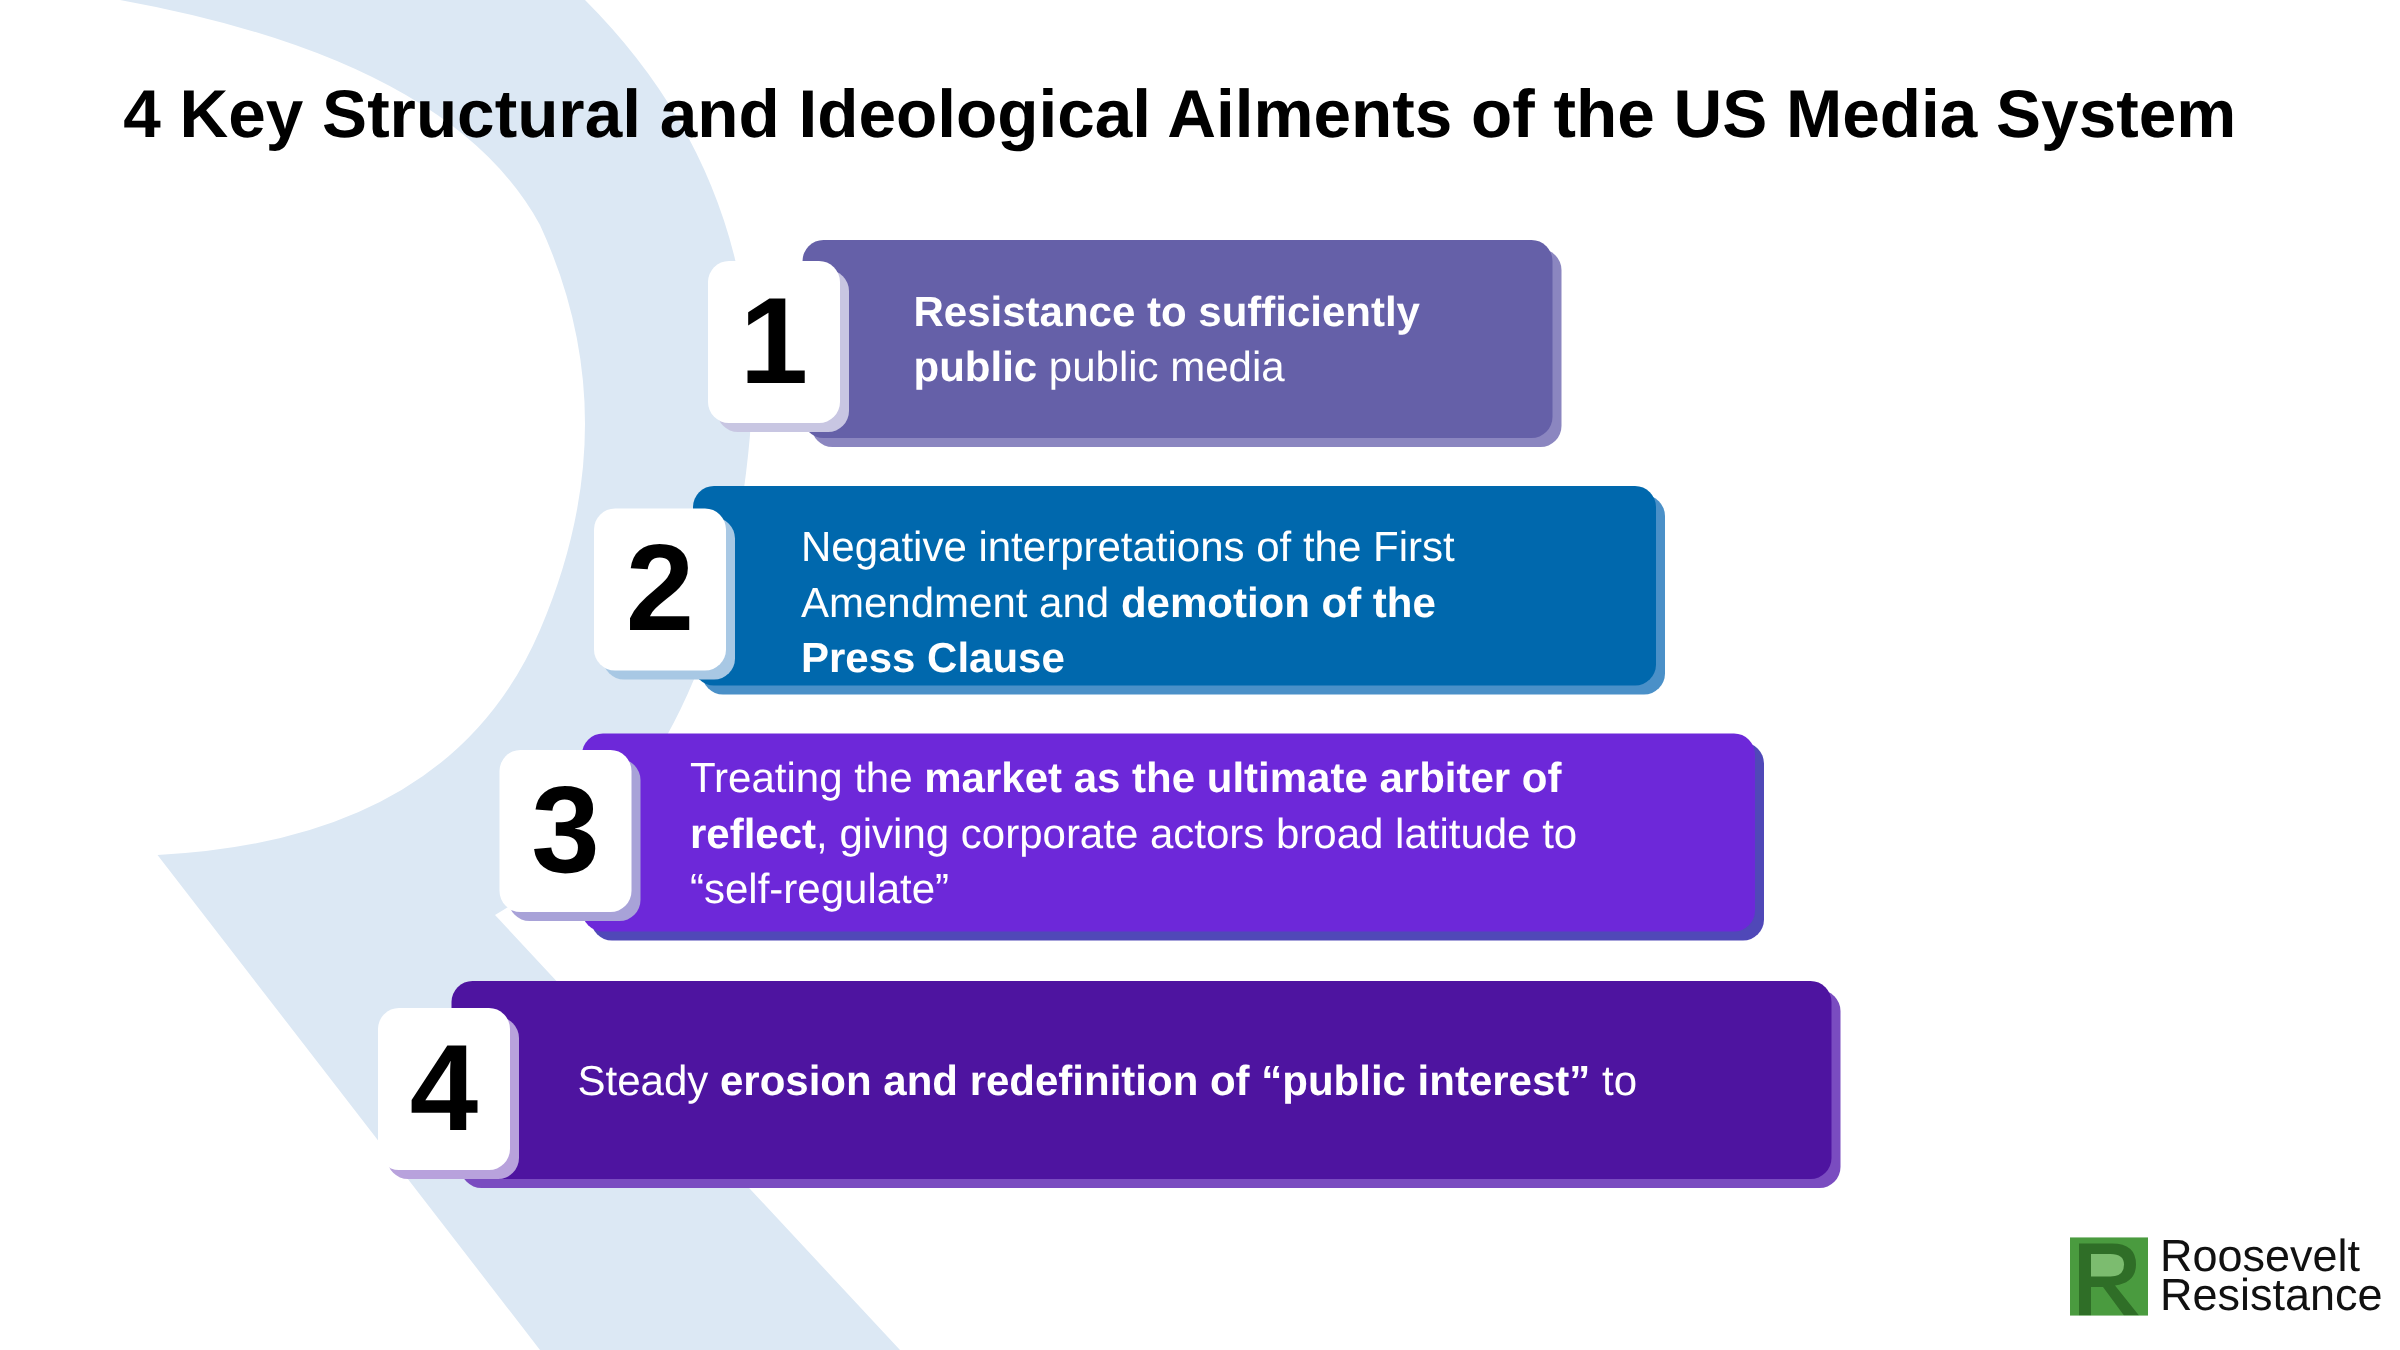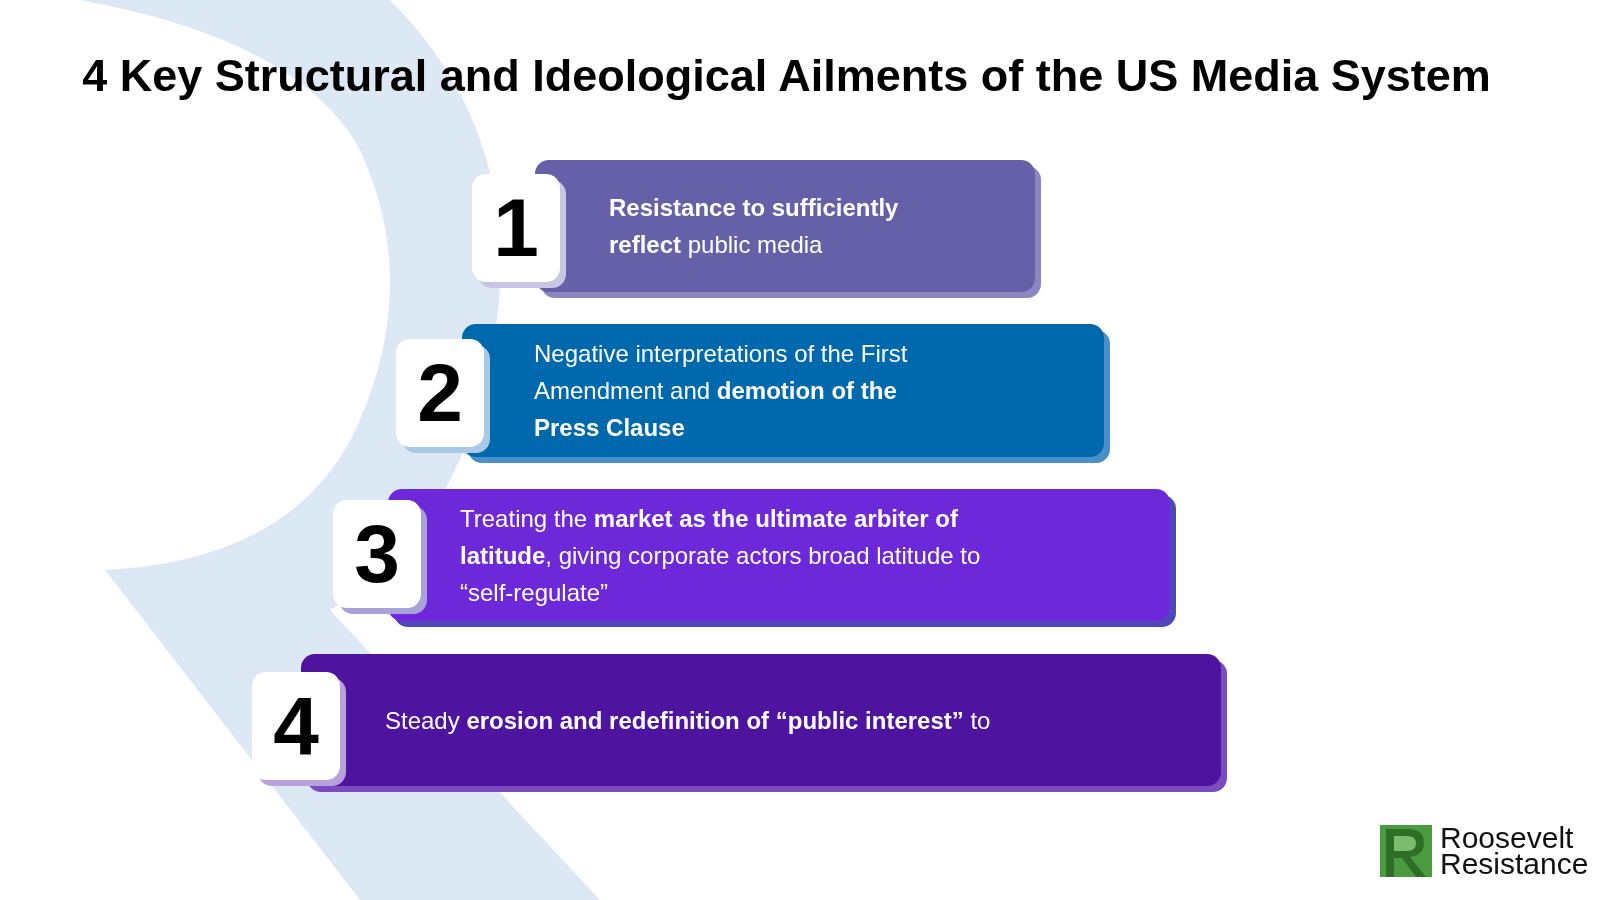--- a/index.html
+++ b/index.html
@@ -11,21 +11,21 @@
   .bg-logo { position: absolute; left: 0; top: 0; width: 1600px; height: 900px; z-index: 0; }
   .title {
     position: absolute; left: 0; top: 50px; width: 1573px; text-align: center;
     font-size: 45px; font-weight: bold; color: #000; z-index: 2; letter-spacing: 0px;
   }
   .card {
     position: absolute; border-radius: 14px; z-index: 2;
     display: flex; align-items: center; box-sizing: border-box;
   }
   .card .text {
-    color: #fff; font-size: 24px; line-height: 37px;
+    color: #fff; font-size: 28px; line-height: 37px;
   }
   .card .text b { font-weight: bold; }
   .num {
     position: absolute; z-index: 3; width: 88px; height: 108px; background: #fff;
     border-radius: 14px; display: flex; align-items: center; justify-content: center;
     font-size: 82px; font-weight: bold; color: #000;
   }
   .logo { position: absolute; left: 1380px; top: 825px; z-index: 2; display: flex; align-items: center; }
   .logo-mark { width: 52px; height: 52px; background: #4a9b3f; position: relative; overflow: hidden; }
   .logo-text { margin-left: 8px; font-size: 30px; line-height: 26px; color: #111; }
@@ -35,42 +35,42 @@
 
 <svg class="bg-logo" viewBox="0 0 1600 900">
   <path d="M 80 0 L 390 0 Q 510 120 500 290 Q 480 520 330 610 L 600 900 L 360 900 L 105 570 Q 300 560 360 420 Q 420 280 360 150 Q 300 40 80 0 Z" fill="#dce8f4"></path>
 </svg>
 
 <div class="title">4 Key Structural and Ideological Ailments of the US Media System</div>
 
 <div class="card" style="left:535px; top:160px; width:500px; height:132px; background:#6560a8; box-shadow:6px 6px 0 #8b86c0; padding-left:74px;">
   <div class="text">
     <b>Resistance to sufficiently</b><br>
-    <b>reflect</b><span> public media</span>
+    <b>public</b><span> public media</span>
   </div>
 </div>
 <div class="num" style="left:472px; top:174px; box-shadow:6px 6px 0 #c8c6e2;">
     <span>1</span>
   </div>
 
-<div class="card" style="left:462px; top:324px; width:642px; height:133px; background:#0068ad; box-shadow:6px 6px 0 #4a90c8; padding-left:72px;">
+<div class="card" style="left:462px; top:324px; width:642px; height:133px; background:#0068ad; box-shadow:6px 6px 0 #4a90c8; padding-left:72px;align-items:flex-end;">
   <div class="text">
     <span>Negative interpretations of the First</span><br>
     <span>Amendment and </span><b>demotion of the</b><br>
     <b>Press Clause</b>
   </div>
 </div>
 <div class="num" style="left:396px; top:339px; box-shadow:6px 6px 0 #a8c8e4;">
     <span>2</span>
   </div>
 
 <div class="card" style="left:388px; top:489px; width:782px; height:132px; background:#6d28d9; box-shadow:6px 6px 0 #5048b8; padding-left:72px;">
   <div class="text">
     <span>Treating the </span><b>market as the ultimate arbiter of</b><br>
-    <b>latitude</b><span>, giving corporate actors broad latitude to</span><br>
+    <b>reflect</b><span>, giving corporate actors broad latitude to</span><br>
     <span>“self-regulate”</span>
   </div>
 </div>
 <div class="num" style="left:333px; top:500px; box-shadow:6px 6px 0 #a8a2d8;">
     <span>3</span>
   </div>
 
 <div class="card" style="left:301px; top:654px; width:920px; height:132px; background:#4e14a0; box-shadow:6px 6px 0 #7a4cc0; padding-left:84px;">
   <div class="text">
     <span>Steady </span><b>erosion and redefinition of “public interest”</b><span> to</span><br>

